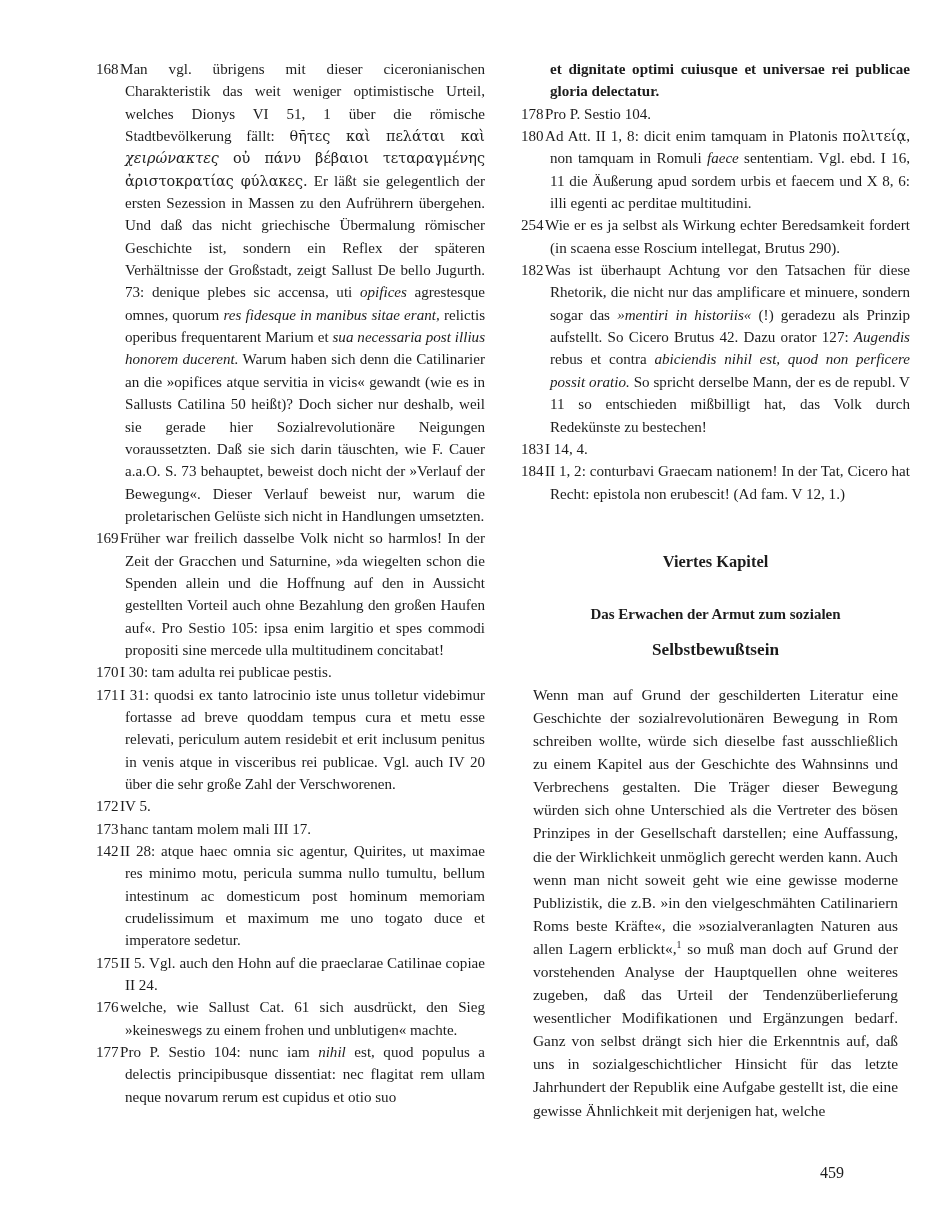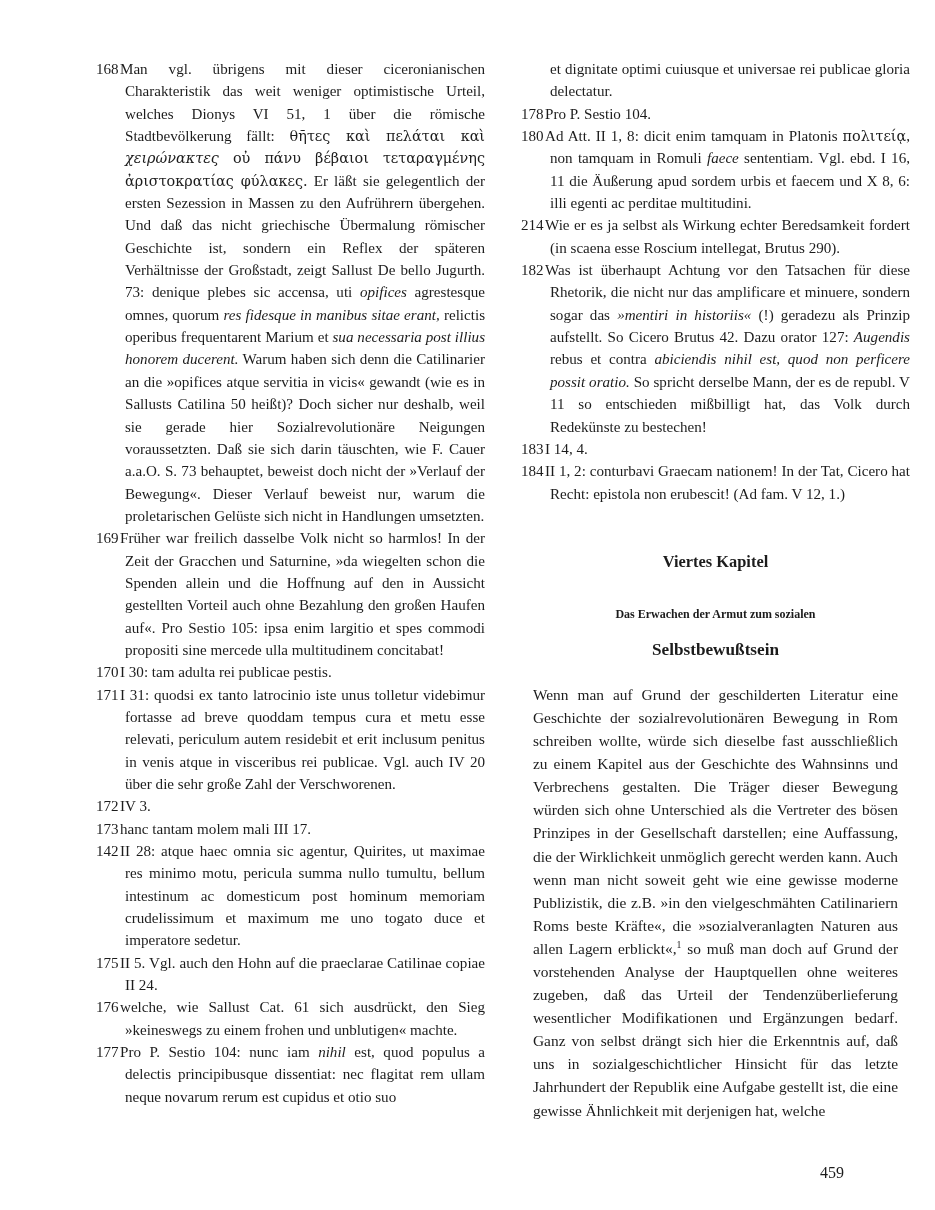--- a/index.html
+++ b/index.html
@@ -52,20 +52,21 @@
     margin: 0;
   }
   .note .num {
     display: inline-block;
     min-width: 24px;
     text-indent: 0;
   }
   .note.cont {
     text-indent: 0;
     padding-left: 29px;
+    font-weight: bold;
   }
   i, .it { font-style: italic; }
   .grk {
     font-family: "DejaVu Serif", "Liberation Serif", serif;
     font-size: 14.4px;
   }
   .grk-it {
     font-family: "DejaVu Serif", "Liberation Serif", serif;
     font-size: 14.4px;
     font-style: italic;
@@ -78,21 +79,21 @@
   .chapter-kicker {
     text-align: center;
     font-weight: bold;
     font-size: 16.4px;
     line-height: 22px;
     margin: 0 0 26px 0;
   }
   .chapter-title {
     text-align: center;
     font-weight: bold;
-    font-size: 12px;
+    font-size: 15px;
     line-height: 30px;
     margin: 0 0 6px 0;
   }
   .chapter-title-2 {
     text-align: center;
     font-weight: bold;
     font-size: 17.2px;
     line-height: 30px;
     margin: 0 0 18px 0;
   }
@@ -127,35 +128,35 @@
 <div class="page">
 
   <div class="columns">
 
     <div class="col">
       <div class="notes">
           <p class="note"><span class="num">168 </span><span>Man vgl. übrigens mit dieser ciceronianischen Charakteristik das weit weniger optimistische Urteil, welches Dionys VI 51, 1 über die römische Stadtbevölkerung fällt: </span><span class="grk">θῆτες καὶ πελάται καὶ </span><span class="grk-it">χειρώνακτες</span><span class="grk"> οὐ πάνυ βέβαιοι τεταραγμένης ἀριστοκρατίας φύλακες.</span><span> Er läßt sie gelegentlich der ersten Sezession in Massen zu den Aufrührern übergehen. Und daß das nicht griechische Übermalung römischer Geschichte ist, sondern ein Reflex der späteren Verhältnisse der Großstadt, zeigt Sallust De bello Jugurth. 73: denique plebes sic accensa, uti </span><i>opifices</i><span> agrestesque omnes, quorum </span><i>res fidesque in manibus sitae erant,</i><span> relictis operibus frequentarent Marium et </span><i>sua necessaria post illius honorem ducerent.</i><span> Warum haben sich denn die Catilinarier an die »opifices atque servitia in vicis« gewandt (wie es in Sallusts Catilina 50 heißt)? Doch sicher nur deshalb, weil sie gerade hier Sozialrevolutionäre Neigungen voraussetzten. Daß sie sich darin täuschten, wie F. Cauer a.a.O. S. 73 behauptet, beweist doch nicht der »Verlauf der Bewegung«. Dieser Verlauf beweist nur, warum die proletarischen Gelüste sich nicht in Handlungen umsetzten.</span></p>
           <p class="note"><span class="num">169 </span><span>Früher war freilich dasselbe Volk nicht so harmlos! In der Zeit der Gracchen und Saturnine, »da wiegelten schon die Spenden allein und die Hoffnung auf den in Aussicht gestellten Vorteil auch ohne Bezahlung den großen Haufen auf«. Pro Sestio 105: ipsa enim largitio et spes commodi propositi sine mercede ulla multitudinem concitabat!</span></p>
           <p class="note"><span class="num">170 </span><span>I 30: tam adulta rei publicae pestis.</span></p>
           <p class="note"><span class="num">171 </span><span>I 31: quodsi ex tanto latrocinio iste unus tolletur videbimur fortasse ad breve quoddam tempus cura et metu esse relevati, periculum autem residebit et erit inclusum penitus in venis atque in visceribus rei publicae. Vgl. auch IV 20 über die sehr große Zahl der Verschworenen.</span></p>
-          <p class="note"><span class="num">172 </span><span>IV 3.</span></p>
+          <p class="note"><span class="num">172 </span><span>IV 5.</span></p>
           <p class="note"><span class="num">173 </span><span>hanc tantam molem mali III 17.</span></p>
           <p class="note"><span class="num">142 </span><span>II 28: atque haec omnia sic agentur, Quirites, ut maximae res minimo motu, pericula summa nullo tumultu, bellum intestinum ac domesticum post hominum memoriam crudelissimum et maximum me uno togato duce et imperatore sedetur.</span></p>
           <p class="note"><span class="num">175 </span><span>II 5. Vgl. auch den Hohn auf die praeclarae Catilinae copiae II 24.</span></p>
           <p class="note"><span class="num">176 </span><span>welche, wie Sallust Cat. 61 sich ausdrückt, den Sieg »keineswegs zu einem frohen und unblutigen« machte.</span></p>
           <p class="note"><span class="num">177 </span><span>Pro P. Sestio 104: nunc iam </span><i>nihil</i><span> est, quod populus a delectis principibusque dissentiat: nec flagitat rem ullam neque novarum rerum est cupidus et otio suo</span></p>
         </div>
     </div>
 
     <div class="col-right">
       <div class="note cont"><span>et dignitate optimi cuiusque et universae rei publicae gloria delectatur.</span></div>
       <div class="notes">
           <p class="note"><span class="num">178 </span><span>Pro P. Sestio 104.</span></p>
           <p class="note"><span class="num">180 </span><span>Ad Att. II 1, 8: dicit enim tamquam in Platonis </span><span class="grk">πολιτείᾳ</span><span>, non tamquam in Romuli </span><i>faece</i><span> sententiam. Vgl. ebd. I 16, 11 die Äußerung apud sordem urbis et faecem und X 8, 6: illi egenti ac perditae multitudini.</span></p>
-          <p class="note"><span class="num">214 </span><span>Wie er es ja selbst als Wirkung echter Beredsamkeit fordert (in scaena esse Roscium intellegat, Brutus 290).</span></p>
+          <p class="note"><span class="num">254 </span><span>Wie er es ja selbst als Wirkung echter Beredsamkeit fordert (in scaena esse Roscium intellegat, Brutus 290).</span></p>
           <p class="note"><span class="num">182 </span><span>Was ist überhaupt Achtung vor den Tatsachen für diese Rhetorik, die nicht nur das amplificare et minuere, sondern sogar das </span><i>»mentiri in historiis«</i><span> (!) geradezu als Prinzip aufstellt. So Cicero Brutus 42. Dazu orator 127: </span><i>Augendis</i><span> rebus et contra </span><i>abiciendis nihil est, quod non perficere possit oratio.</i><span> So spricht derselbe Mann, der es de republ. V 11 so entschieden mißbilligt hat, das Volk durch Redekünste zu bestechen!</span></p>
           <p class="note"><span class="num">183 </span><span>I 14, 4.</span></p>
           <p class="note"><span class="num">184 </span><span>II 1, 2: conturbavi Graecam nationem! In der Tat, Cicero hat Recht: epistola non erubescit! (Ad fam. V 12, 1.)</span></p>
         </div>
 
       <div class="chapter-block">
         <div class="chapter-kicker">Viertes Kapitel</div>
         <div class="chapter-title">Das Erwachen der Armut zum sozialen</div>
         <div class="chapter-title-2">Selbstbewußtsein</div>
       </div>

